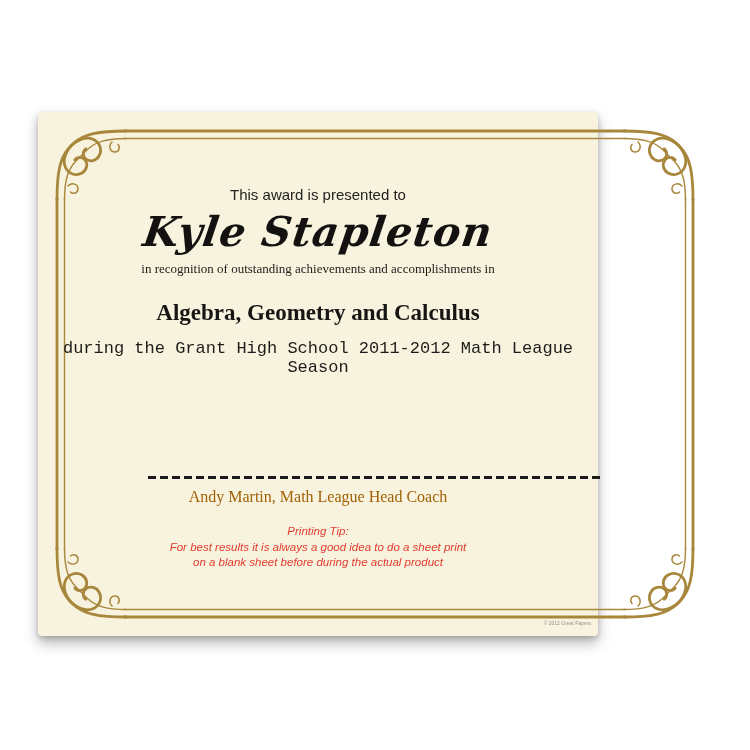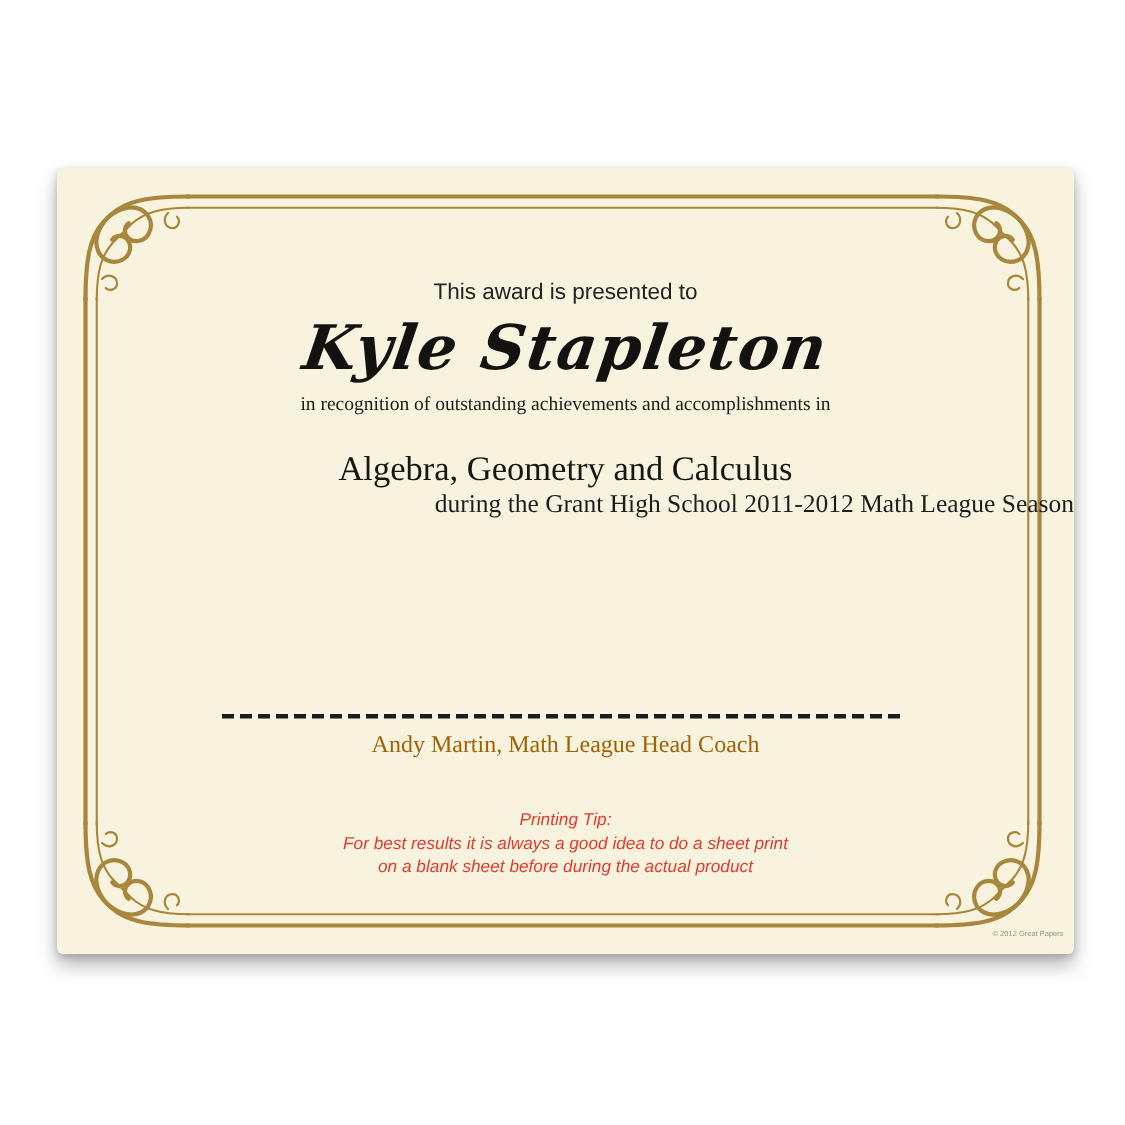--- a/index.html
+++ b/index.html
@@ -1,40 +1,40 @@
 <!DOCTYPE html>
 <html><head>
 <meta charset="utf-8">
 <style>
   html,body{margin:0;padding:0;background:#ffffff;}
   .stage{
     position:relative;width:750px;height:750px;background:#ffffff;overflow:hidden;
     font-family:"Liberation Sans",sans-serif;
   }
   .paper{
-    position:absolute;left:38px;top:112px;width:678px;height:524px;
+    position:absolute;left:38px;top:112px;width:560px;height:524px;
     background:#f8f3de;border-radius:4px;
     box-shadow:0 7px 13px rgba(90,90,90,.45),0 2px 5px rgba(0,0,0,.18);
   }
   .frame{position:absolute;left:0;top:0;}
   .txt{position:absolute;left:0;width:100%;text-align:center;color:#1e1c1a;}
   .presented{top:74px;font-family:"Liberation Sans",sans-serif;font-size:15px;color:#242220;}
   .name{
     top:96px;font-family:"DejaVu Serif",serif;font-style:italic;font-weight:bold;
     font-size:41px;color:#141210;transform:skewX(-8deg);letter-spacing:1px;
   }
   .recognition{top:149px;font-family:"Liberation Serif",serif;font-size:13px;}
-  .subject{top:188px;font-family:"Liberation Serif",serif;font-weight:normal;font-size:23px;color:#181614;}
-  .season{top:214px;font-family:Liberation Serif, serif;font-size:17px;text-align:right;}
+  .subject{top:188px;font-family:"Liberation Serif",serif;font-weight:bold;font-size:23px;color:#181614;}
+  .season{top:227px;font-family:Liberation Mono, monospace;font-size:17px;}
   .sig-line{
     position:absolute;top:364px;left:110px;width:454px;height:3px;
     background:repeating-linear-gradient(90deg,#1c1c1c 0 8px,transparent 8px 12px);
   }
   .sig-name{top:376px;font-family:"Liberation Serif",serif;font-size:16px;color:#a16207;}
-  .tip{top:428px;font-family:"Liberation Sans",sans-serif;font-style:italic;
+  .tip{top:412px;font-family:"Liberation Sans",sans-serif;font-style:italic;
        font-size:11.5px;line-height:15.5px;color:#e23b2e;}
   .copyright{
     position:absolute;top:508px;right:7px;font-size:5px;color:#9b9384;
     font-family:"Liberation Sans",sans-serif;text-align:right;
   }
 </style>
 </head>
 <body>
 
 <div class="stage">

